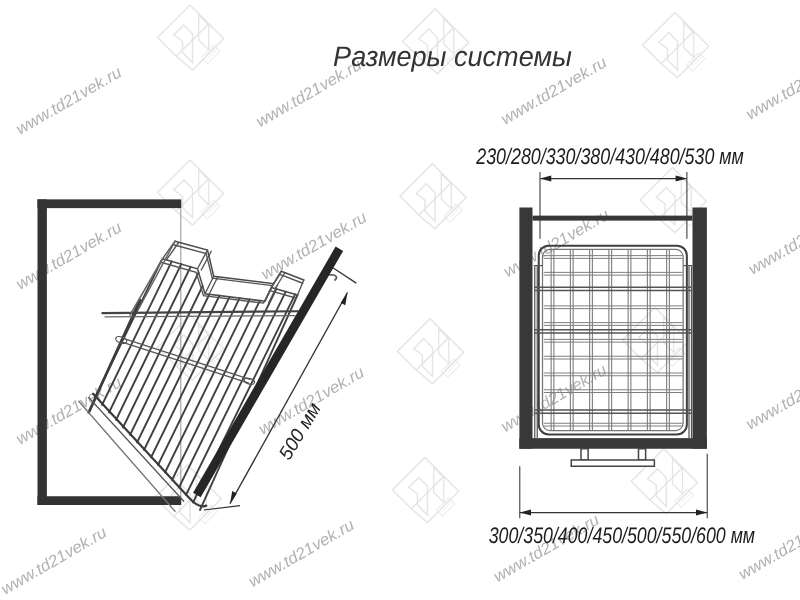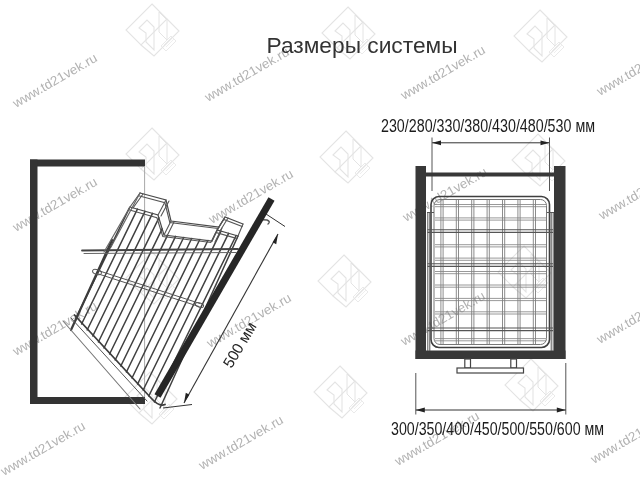--- a/index.html
+++ b/index.html
@@ -1,17 +1,17 @@
 <!DOCTYPE html>
 <html><head>
 <meta charset="utf-8">
 <style>
 html,body{margin:0;padding:0;background:#fff;}
 #stage{position:relative;width:640px;height:480px;overflow:hidden;background:#fff;
-  font-family:"Liberation Sans", sans-serif;}
+  font-family:"Liberation Sans", sans-serif;font-style:italic;}
 svg{position:absolute;left:0;top:0;}
 </style>
 </head>
 <body>
 <div id="stage">
 <svg width="640" height="480" viewBox="0 0 640 480">
   <defs>
     <g id="wmtext">
       <text x="0" y="0" font-size="13" fill="#b2b2b2" textLength="95" lengthAdjust="spacingAndGlyphs">www.td21vek.ru</text>
     </g>

